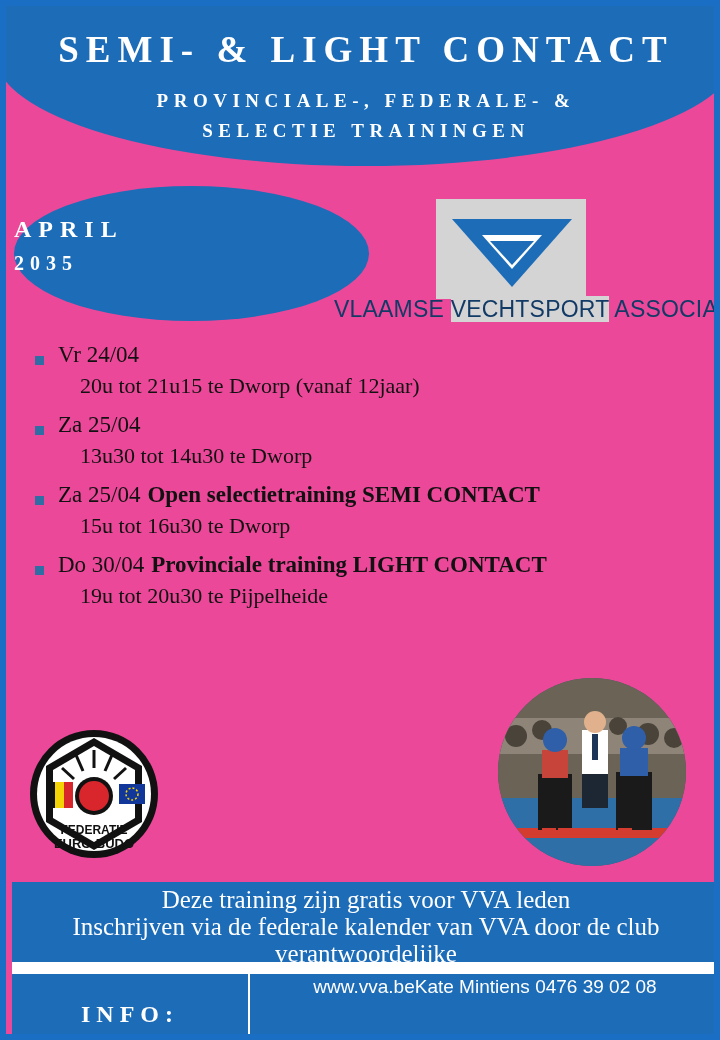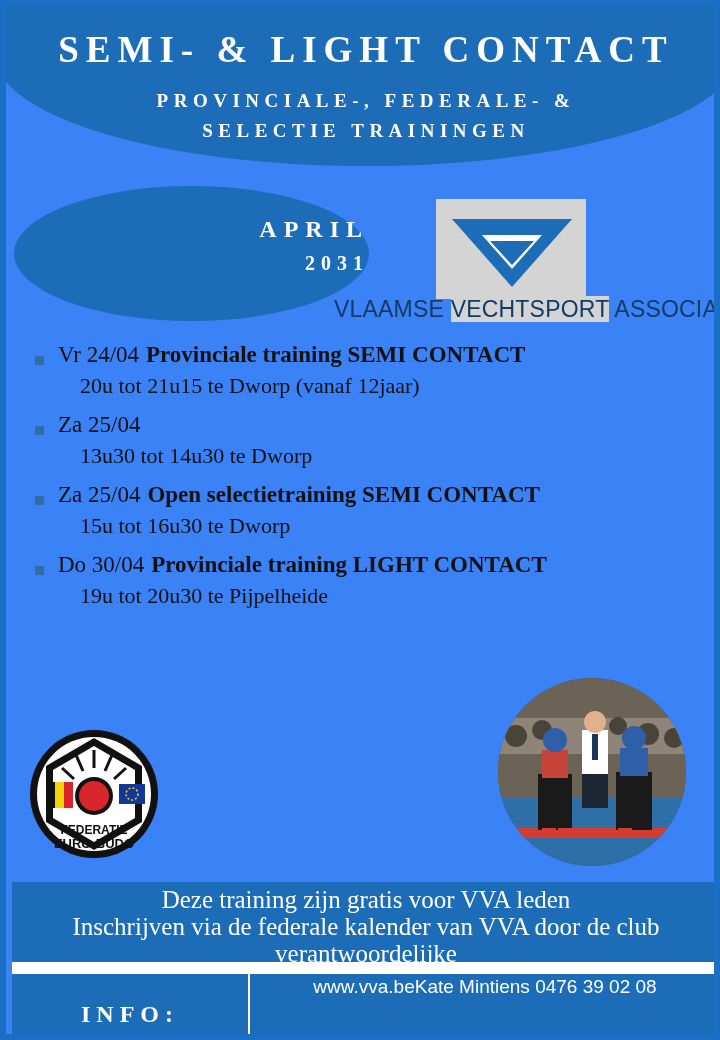--- a/index.html
+++ b/index.html
@@ -12,21 +12,21 @@
     background: #ffffff;
     font-family: "Liberation Serif", serif;
     position: relative;
     overflow: hidden;
   }
 
   .poster {
     position: relative;
     width: 720px;
     height: 1040px;
-    background: #3b82f6;
+    background: #ec4899;
     border: 6px solid #1a6fc4;
     box-sizing: border-box;
     overflow: hidden;
   }
 
   
   .header-band {
     position: absolute;
     left: -10px;
     top: -40px;
@@ -70,21 +70,21 @@
     width: 355px;
     height: 135px;
     background: #1c6cb8;
     border-radius: 50%;
   }
   .month-text {
     position: absolute;
     left: 8px;
     top: 206px;
     width: 355px;
-    text-align: right;
+    text-align: left;
     color: #ffffff;
     font-weight: bold;
     font-size: 24px;
     letter-spacing: 7px;
     line-height: 34px;
   }
   .month-year {
     font-size: 20px;
     letter-spacing: 6px;
   }
@@ -254,40 +254,39 @@
   <div class="header-band"></div>
   <div class="title-main">SEMI- &amp; LIGHT CONTACT</div>
   <div class="title-sub">
     <div>PROVINCIALE-, FEDERALE- &amp;</div>
     <div>SELECTIE TRAININGEN</div>
   </div>
 
   <div class="month-ellipse"></div>
   <div class="month-text">
     <div>APRIL</div>
-    <div class="month-year">2031</div>
+    <div class="month-year">2035</div>
   </div>
 
   <div class="vva-logo"></div>
   <svg class="vva-chev" viewBox="0 0 120 68">
     <path d="M0 0 L120 0 L60 68 Z" fill="#1c6cb8"></path>
     <path d="M30 16 L90 16 L60 50 Z" fill="#ffffff"></path>
     <path d="M38 22 L82 22 L60 46 Z" fill="#1c6cb8"></path>
   </svg>
   <div class="vva-name">
     <span>VLAAMSE </span><span class="hl">VECHTSPORT</span><span> ASSOCIATIE</span>
   </div>
 
   <div class="sessions">
 
     <div class="session">
       <div class="session-line1">
         <span class="bullet"></span>
         <span class="sess-date">Vr 24/04</span>
-        <span class="sess-desc">Provinciale training SEMI CONTACT</span>
       </div>
       <div class="session-line2">20u tot 21u15 te Dworp (vanaf 12jaar)</div>
     </div>
 
     <div class="session">
       <div class="session-line1">
         <span class="bullet"></span>
         <span class="sess-date"> Za 25/04</span>
       </div>
       <div class="session-line2">13u30 tot 14u30 te Dworp</div>

